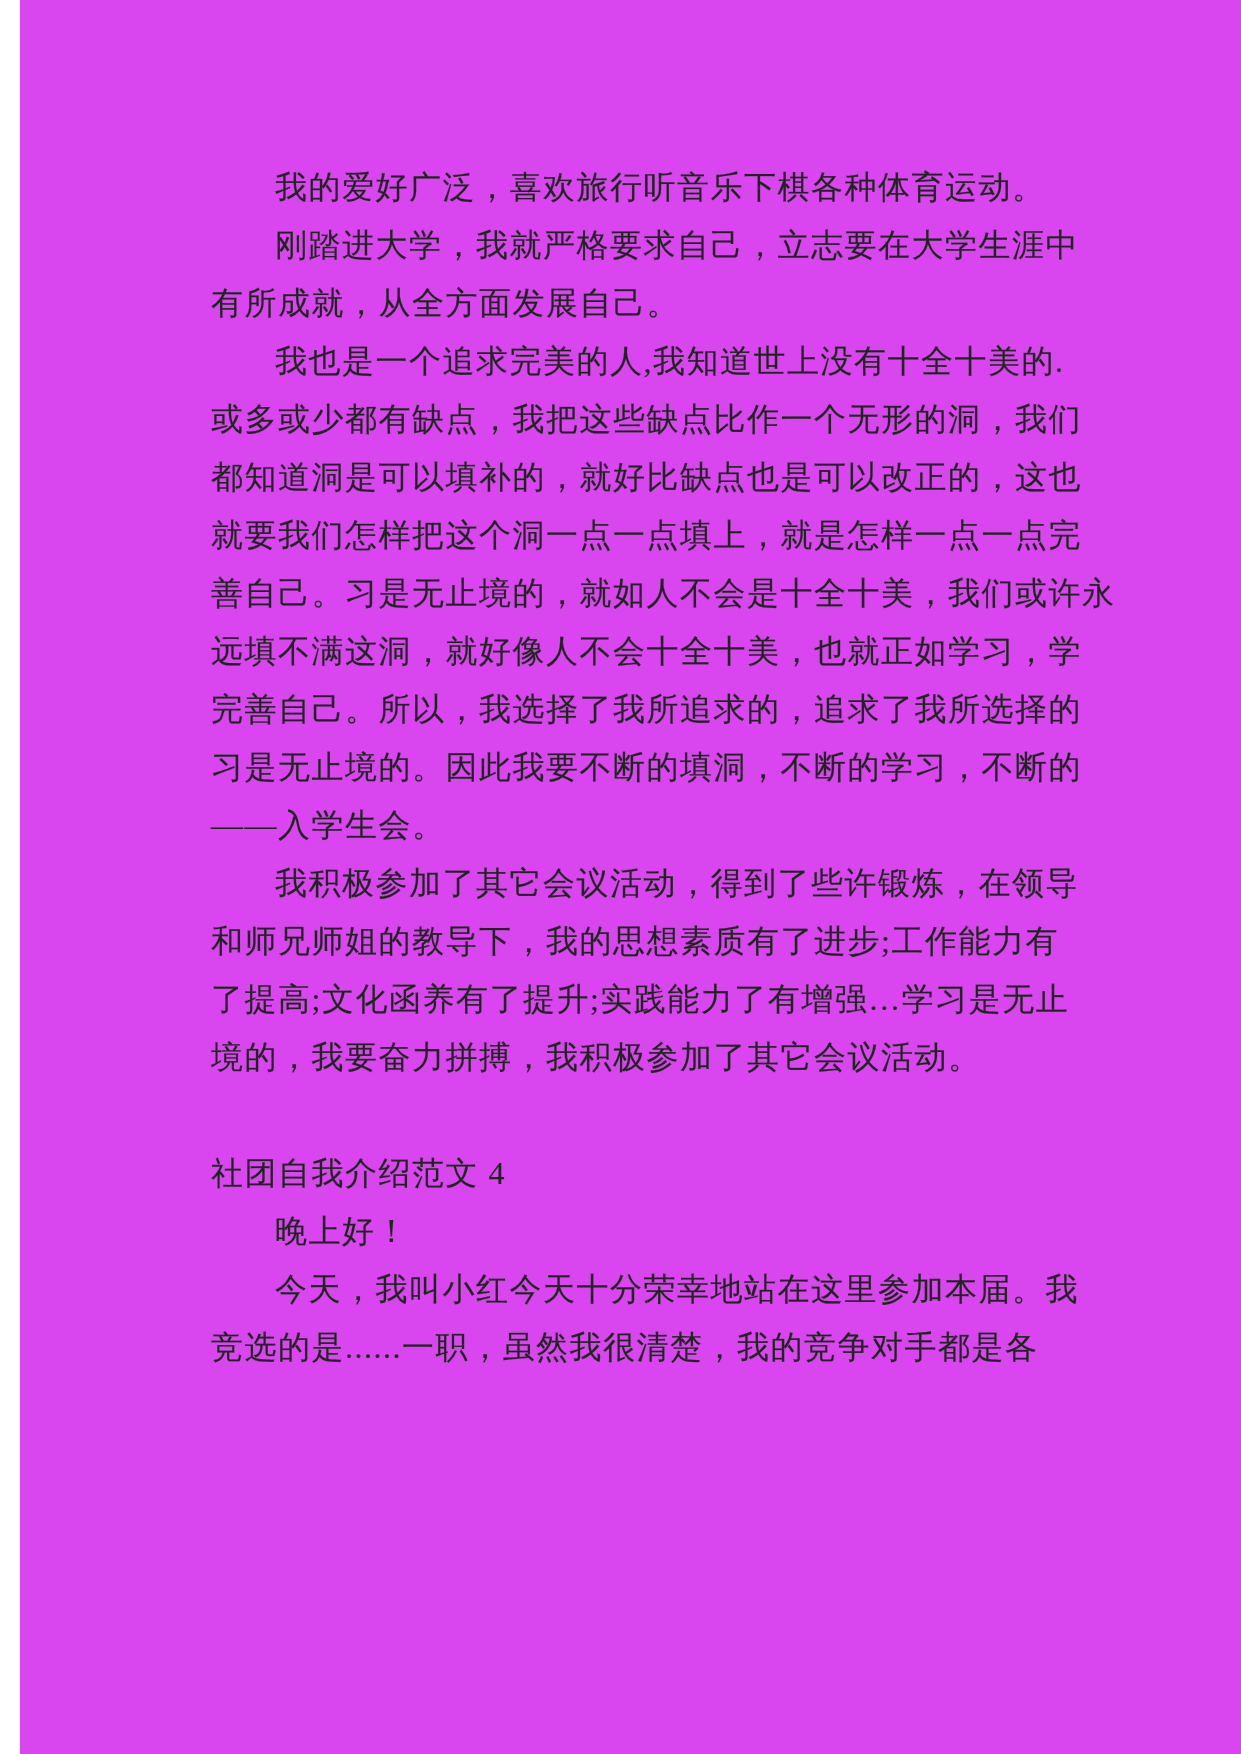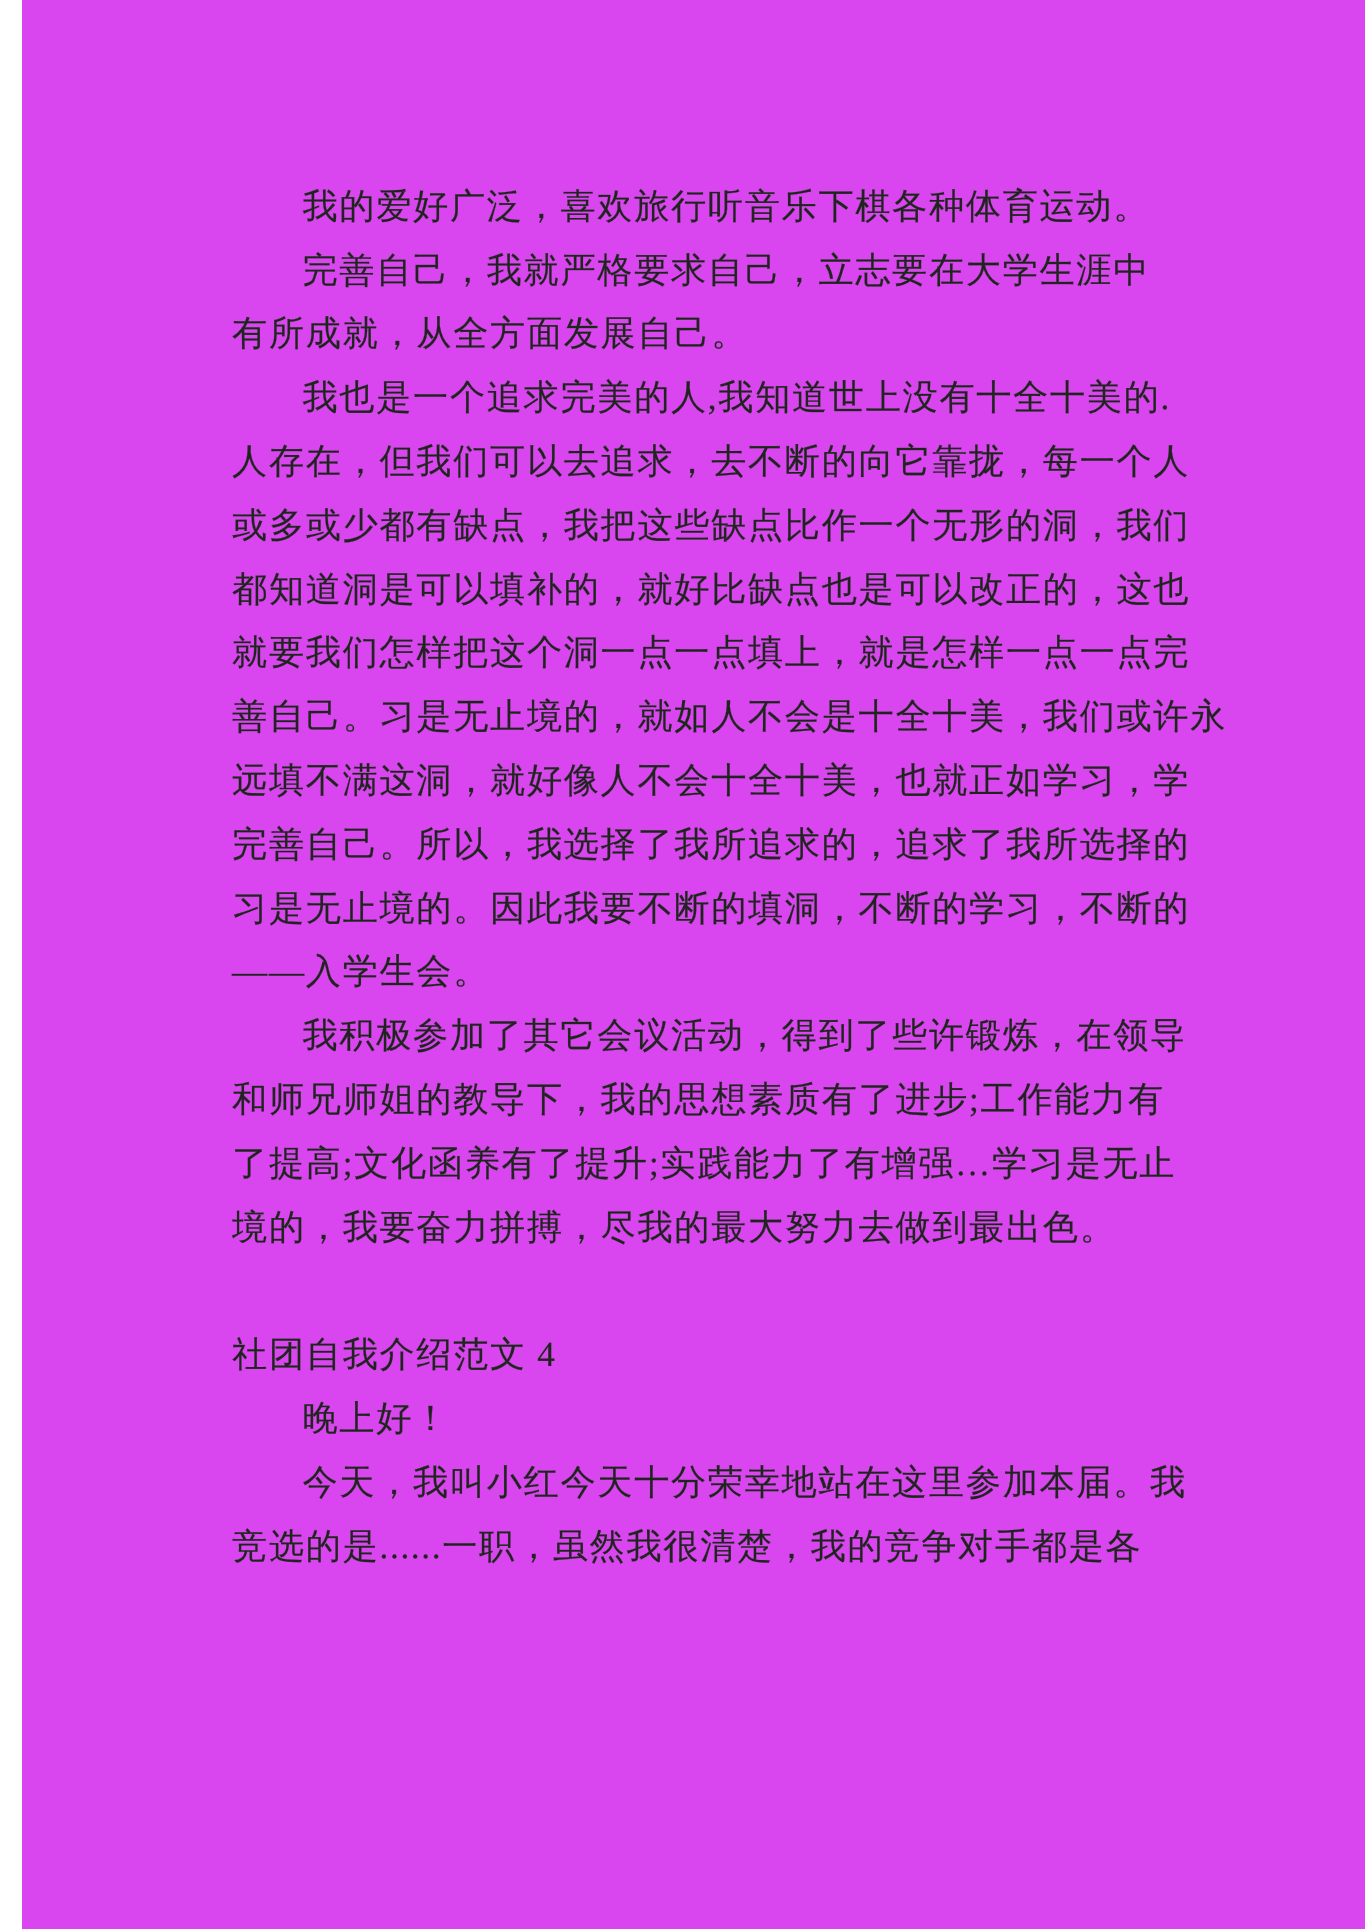--- a/index.html
+++ b/index.html
@@ -45,35 +45,34 @@
   .spacer {
     height: 58px;
   }
 </style>
 </head>
 <body>
 
 <div class="page">
   <div class="doc">
     <div class="line indent">我的爱好广泛，喜欢旅行听音乐下棋各种体育运动。</div>
-    <div class="line indent">完善自己，我就严格要求自己，立志要在大学生涯中</div>
+    <div class="line indent">刚踏进大学，我就严格要求自己，立志要在大学生涯中</div>
     <div class="line">有所成就，从全方面发展自己。</div>
     <div class="line indent">我也是一个追求完美的人,我知道世上没有十全十美的.</div>
-    <div class="line">人存在，但我们可以去追求，去不断的向它靠拢，每一个人</div>
     <div class="line">或多或少都有缺点，我把这些缺点比作一个无形的洞，我们</div>
     <div class="line">都知道洞是可以填补的，就好比缺点也是可以改正的，这也</div>
     <div class="line">就要我们怎样把这个洞一点一点填上，就是怎样一点一点完</div>
     <div class="line">善自己。习是无止境的，就如人不会是十全十美，我们或许永</div>
     <div class="line">远填不满这洞，就好像人不会十全十美，也就正如学习，学</div>
     <div class="line">完善自己。所以，我选择了我所追求的，追求了我所选择的</div>
     <div class="line">习是无止境的。因此我要不断的填洞，不断的学习，不断的</div>
     <div class="line">——入学生会。</div>
     <div class="line indent">我积极参加了其它会议活动，得到了些许锻炼，在领导</div>
     <div class="line">和师兄师姐的教导下，我的思想素质有了进步;工作能力有</div>
     <div class="line">了提高;文化函养有了提升;实践能力了有增强…学习是无止</div>
-    <div class="line">境的，我要奋力拼搏，尽我的最大努力去做到最出色。</div>
+    <div class="line">境的，我要奋力拼搏，我积极参加了其它会议活动。</div>
     <div class="line spacer"></div>
     <div class="line">社团自我介绍范文 4</div>
     <div class="line indent">晚上好！</div>
     <div class="line indent">今天，我叫小红今天十分荣幸地站在这里参加本届。我</div>
     <div class="line">竞选的是......一职，虽然我很清楚，我的竞争对手都是各</div>
   </div>
 </div>
 
 </body></html>

